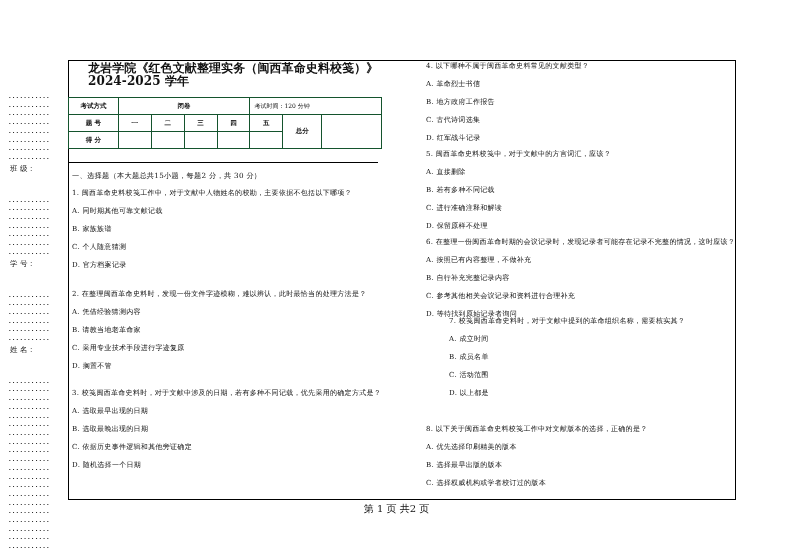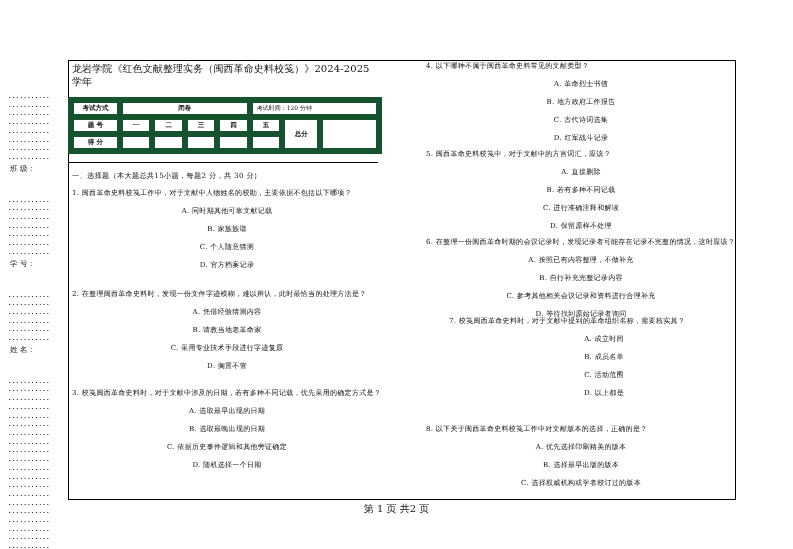--- a/index.html
+++ b/index.html
@@ -9,35 +9,35 @@
     .binding { position: absolute; left: 8px; top: 92px; width: 52px; font-family: "DejaVu Sans Mono", "Liberation Mono", monospace; }
     .dots { font-size: 6px; line-height: 8.7px; letter-spacing: 0.2px; color: #222; white-space: nowrap; font-weight: bold; }
     .bind-label { font-size: 7.5px; color: #222; margin: 2px 0 0 2px; font-family: "DejaVu Serif", "Liberation Serif", serif; height: 14px; line-height: 10px; }
     .gap { height: 18px; }
 
     .frame { position: absolute; left: 68px; top: 60px; width: 667px; height: 440px; border: 1.3px solid #000; border-right: none; }
     .frame-right { position: absolute; left: 735px; top: 60px; width: 0; height: 440px; border-left: 1.3px solid #000; }
 
     .left-col { position: absolute; left: 70px; top: 60px; width: 312px; }
 
-    .title { font-size: 10px; font-weight: normal; text-align: left; padding: 2px 0 0 2px; line-height: 13px; letter-spacing: 0.1px; }
+    .title { font-size: 12px; font-weight: bold; text-align: left; padding: 2px 0 0 18px; line-height: 13px; letter-spacing: 0.1px; }
     .title .l2 { display: block; text-align: center; }
 
     table.score { position: absolute; left: 68px; top: 97px; width: 314px; border-collapse: collapse; font-size: 6.5px; }
-    table.score td { border: 6px solid #14532d; text-align: center; height: 17px; padding: 0; }
+    table.score td { border: 1px solid #14532d; text-align: center; height: 17px; padding: 0; }
     table.score td.b { font-weight: bold; }
     table.score td.left { text-align: left; padding-left: 4px; font-family: "DejaVu Serif", "Liberation Serif", serif; font-weight: normal; font-size: 6px; }
 
     .hr { position: absolute; left: 68px; top: 162px; width: 310px; border-top: 1.3px solid #000; }
 
     .q { font-size: 7px; line-height: 11.5px; letter-spacing: 0.3px; }
     .section { position: absolute; left: 72px; top: 170px; font-size: 7.2px; letter-spacing: 0.3px; }
     .qblock { position: absolute; width: 310px; }
     .stem { margin-bottom: 6px; }
-    .opt { margin-bottom: 6.6px; text-align: center; }
+    .opt { margin-bottom: 6.6px; }
 
     .footer { position: absolute; left: 0; width: 793px; top: 502px; text-align: center; font-size: 10px; }
   </style>
 </head>
 <body>
 
 <div class="binding">
   <div>
     <div class="dots">...........</div>
     <div class="dots">...........</div>

